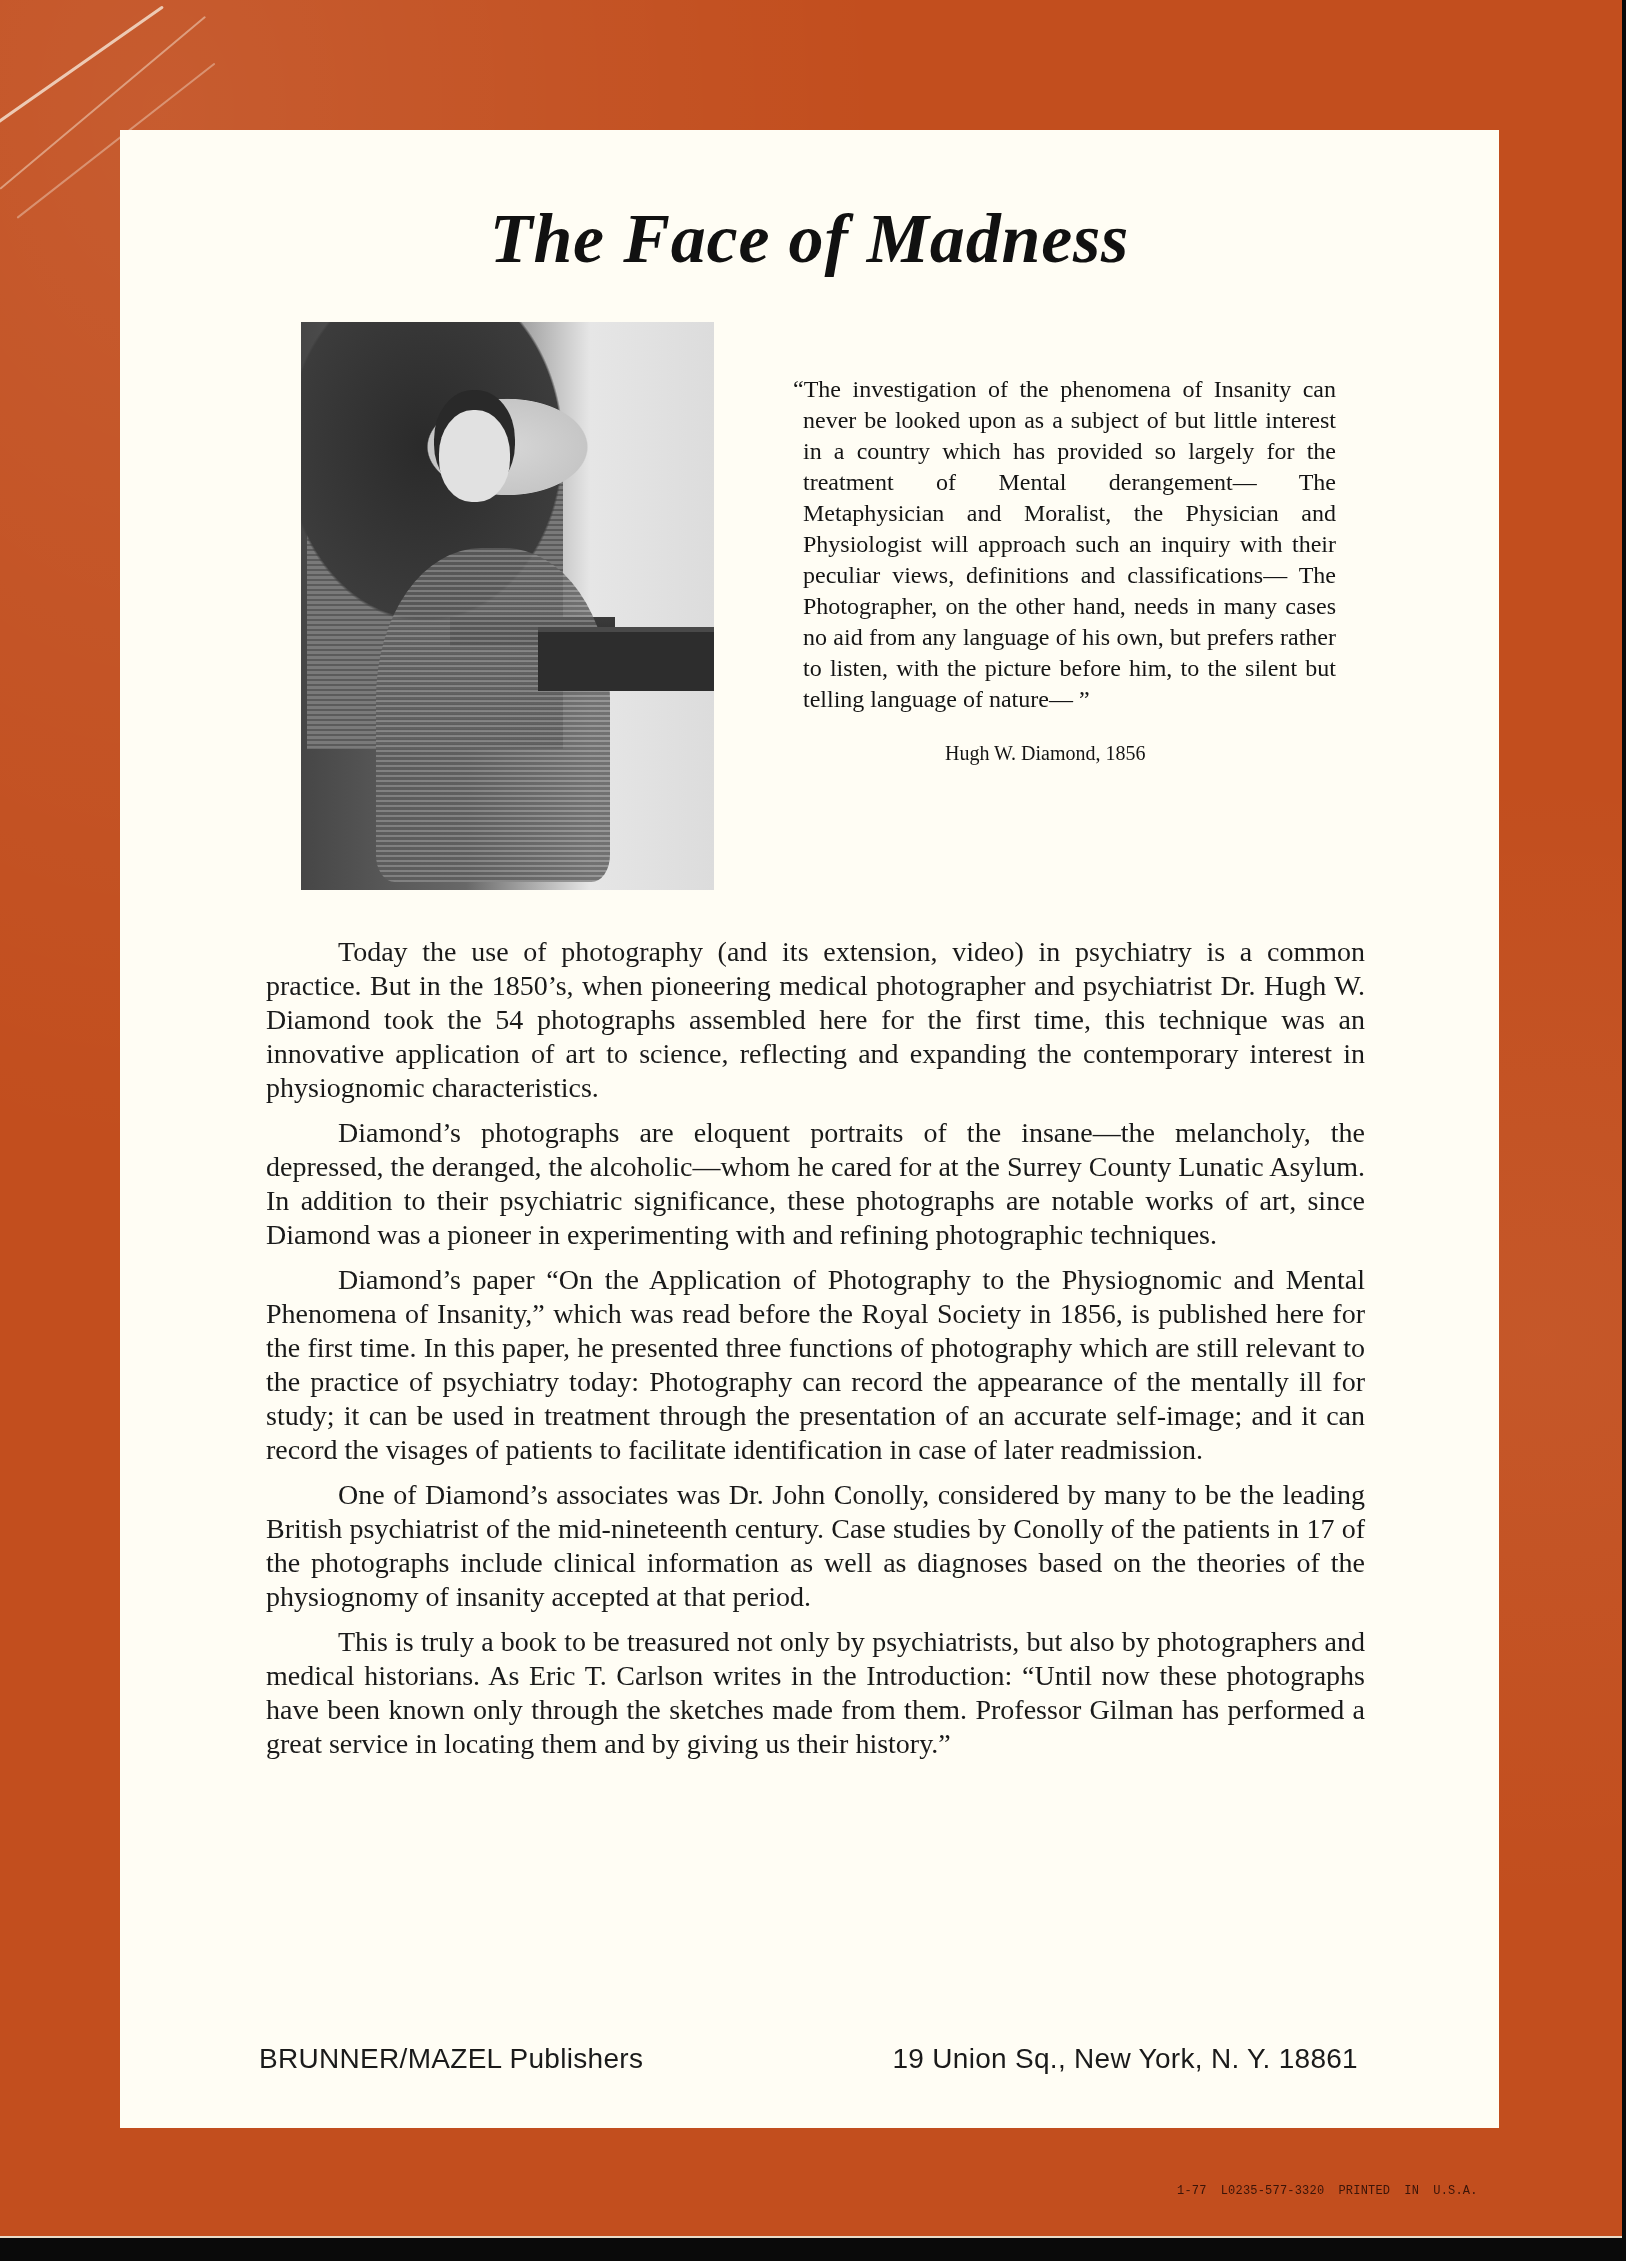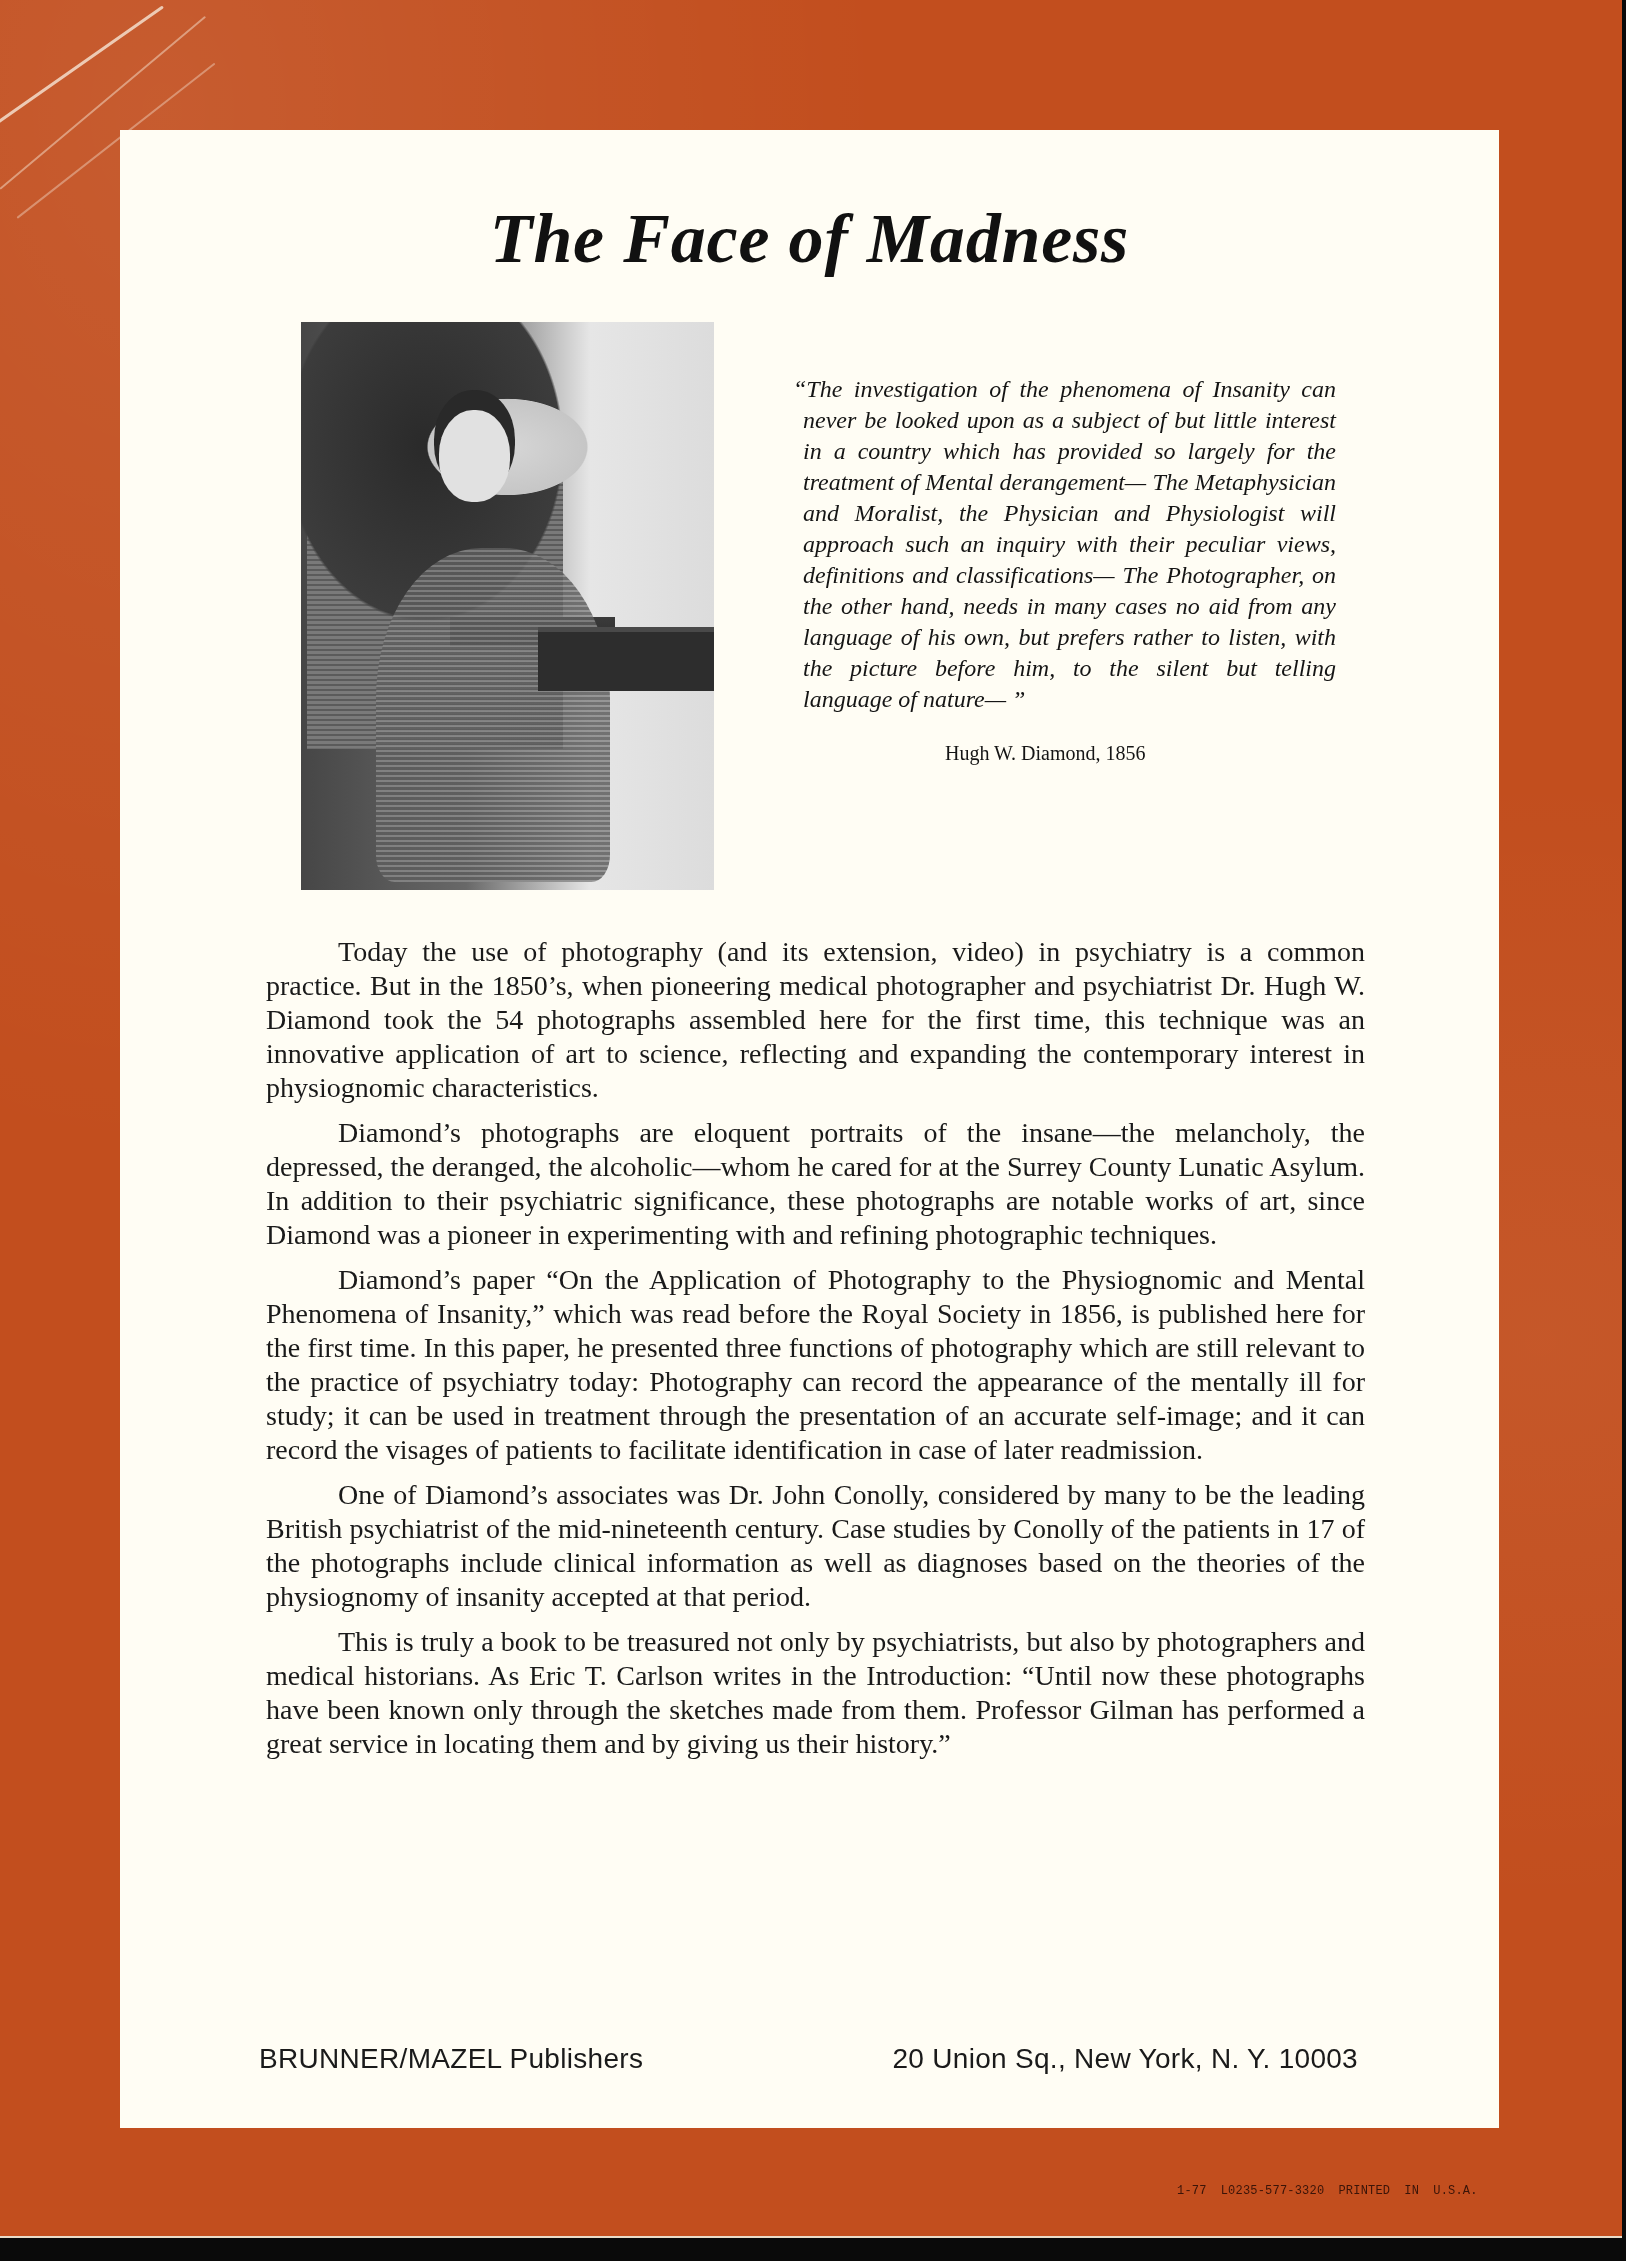--- a/index.html
+++ b/index.html
@@ -54,21 +54,21 @@
   .photo-table {
     position: absolute; right: 0; top: 305px; width: 176px; height: 59px;
     background: #2e2d2b; border-top: 5px solid #4a4946;
   }
   .quote {
     position: absolute; left: 683px; top: 244px; width: 533px;
     font-family: "Liberation Serif", "DejaVu Serif", serif;
     font-size: 24px; line-height: 31px; color: #151515;
     text-align: justify; hyphens: manual;
   }
-  .quote-text { text-indent: -10px; margin: 0; font-style: italic; }
+  .quote-text { text-indent: -10px; margin: 0; }
   .quote-attrib {
     margin-top: 23px; padding-left: 142px; font-size: 20px;
   }
   .body {
     position: absolute; left: 139px; top: 805px; width: 1099px;
     font-family: "Liberation Serif", "DejaVu Serif", serif;
     font-size: 28px; line-height: 34px; color: #1a1a1a;
     text-align: justify;
     margin-left: 7px;
   }
@@ -110,19 +110,19 @@
     <div class="body">
       <p>Today the use of photography (and its extension, video) in psychiatry is a common practice. But in the 1850’s, when pioneering medical photog­rapher and psychiatrist Dr. Hugh W. Diamond took the 54 photographs assembled here for the first time, this technique was an innovative applica­tion of art to science, reflecting and expanding the contemporary interest in physiognomic characteristics.</p>
       <p>Diamond’s photographs are eloquent portraits of the insane—the melancholy, the depressed, the deranged, the alcoholic—whom he cared for at the Surrey County Lunatic Asylum. In addition to their psychiatric significance, these photographs are notable works of art, since Diamond was a pioneer in experimenting with and refining photographic techniques.</p>
       <p>Diamond’s paper “On the Application of Photography to the Physi­ognomic and Mental Phenomena of Insanity,” which was read before the Royal Society in 1856, is published here for the first time. In this paper, he presented three functions of photography which are still relevant to the practice of psychiatry today: Photography can record the appearance of the mentally ill for study; it can be used in treatment through the presen­tation of an accurate self-image; and it can record the visages of patients to facilitate identification in case of later readmission.</p>
       <p>One of Diamond’s associates was Dr. John Conolly, considered by many to be the leading British psychiatrist of the mid-nineteenth century. Case studies by Conolly of the patients in 17 of the photographs include clinical information as well as diagnoses based on the theories of the phys­iognomy of insanity accepted at that period.</p>
       <p>This is truly a book to be treasured not only by psychiatrists, but also by photographers and medical historians. As Eric T. Carlson writes in the Introduction: “Until now these photographs have been known only through the sketches made from them. Professor Gilman has performed a great service in locating them and by giving us their history.”</p>
     </div>
 
     <div class="footer">
       <span>BRUNNER/MAZEL Publishers</span>
-      <span>20 Union Sq., New York, N. Y. 10003</span>
+      <span>19 Union Sq., New York, N. Y. 18861</span>
     </div>
   </div>
 
   <div class="imprint">1-77   L0235-577-3320   PRINTED IN U.S.A.</div>
 </div>
 
 
 </body></html>

